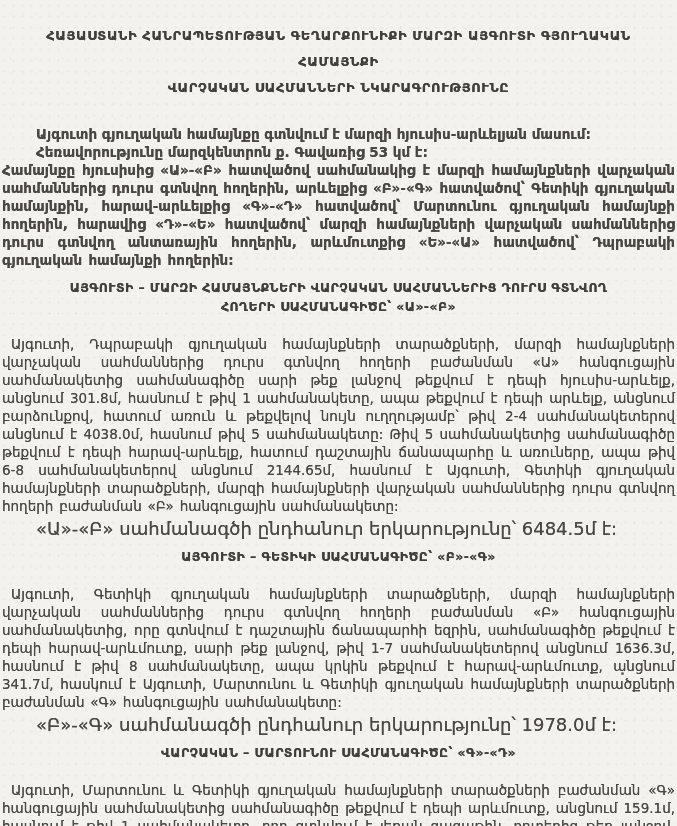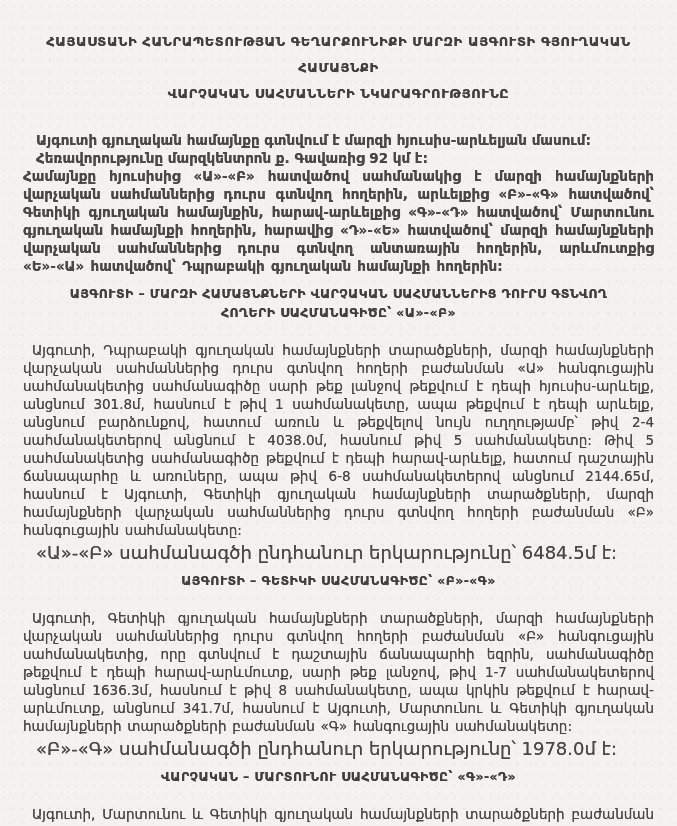--- a/index.html
+++ b/index.html
@@ -7,21 +7,21 @@
     padding: 0;
     background: #e9e7e3;
   }
   .page {
     position: relative;
     width: 677px;
     height: 826px;
     margin: 0 auto;
     overflow: hidden;
     box-sizing: border-box;
-    padding-top: 29px;
+    padding-top: 23px;
     font-family: "DejaVu Sans", sans-serif;
     color: #4a4845;
     background:
       radial-gradient(rgba(115,110,100,0.055) 1px, transparent 1.2px) 0 0 / 9px 11px,
       radial-gradient(rgba(115,110,100,0.045) 1px, transparent 1.2px) 4px 6px / 13px 15px,
       #f4f2ee;
     text-shadow: 0 0 0.45px rgba(72,70,66,0.85);
   }
   .doc-title {
     margin: 0 18px;
@@ -37,21 +37,21 @@
     margin-top: 24px;
     font-weight: bold;
   }
   .intro-line {
     margin: 0 6px;
     text-indent: 30px;
     font-size: 13.5px;
     line-height: 18px;
   }
   .para {
-    margin: 0 23px;
+    margin: 0 2px;
     font-size: 13.5px;
     line-height: 18px;
     text-align: justify;
     word-spacing: 1.5px;
   }
   .para.first-indent-sm {
     text-indent: 9px;
   }
   .section-heading {
     margin: 9px auto 0;
@@ -93,21 +93,21 @@
 
 <div class="page">
 
   <h1 class="doc-title">
     <span>ՀԱՅԱՍՏԱՆԻ ՀԱՆՐԱՊԵՏՈՒԹՅԱՆ  ԳԵՂԱՐՔՈՒՆԻՔԻ ՄԱՐԶԻ ԱՅԳՈՒՏԻ ԳՅՈՒՂԱԿԱՆ ՀԱՄԱՅՆՔԻ</span><br>
     <span>ՎԱՐՉԱԿԱՆ ՍԱՀՄԱՆՆԵՐԻ ՆԿԱՐԱԳՐՈՒԹՅՈՒՆԸ</span>
   </h1>
 
   <div class="intro">
     <p class="intro-line">Այգուտի գյուղական համայնքը գտնվում է մարզի հյուսիս-արևելյան մասում:</p>
-    <p class="intro-line">Հեռավորությունը մարզկենտրոն ք. Գավառից  92 կմ է:</p>
+    <p class="intro-line">Հեռավորությունը մարզկենտրոն ք. Գավառից  53 կմ է:</p>
     <p class="para">Համայնքը հյուսիսից «Ա»-«Բ» հատվածով սահմանակից է մարզի համայնքների վարչական սահմաններից դուրս գտնվող հողերին, արևելքից «Բ»-«Գ» հատվածով՝ Գետիկի գյուղական համայնքին, հարավ-արևելքից «Գ»-«Դ» հատվածով՝ Մարտունու գյուղական համայնքի հողերին, հարավից «Դ»-«Ե» հատվածով՝ մարզի համայնքների վարչական սահմաններից դուրս գտնվող անտառային հողերին, արևմուտքից «Ե»-«Ա» հատվածով՝ Դպրաբակի գյուղական համայնքի հողերին:</p>
   </div>
 
   <h2 class="section-heading">ԱՅԳՈՒՏԻ – ՄԱՐԶԻ ՀԱՄԱՅՆՔՆԵՐԻ ՎԱՐՉԱԿԱՆ ՍԱՀՄԱՆՆԵՐԻՑ ԴՈՒՐՍ ԳՏՆՎՈՂ ՀՈՂԵՐԻ ՍԱՀՄԱՆԱԳԻԾԸ՝   «Ա»-«Բ»</h2>
   <p class="para section-body first-indent-sm">Այգուտի, Դպրաբակի գյուղական համայնքների տարածքների, մարզի համայնքների վարչական սահմաններից դուրս գտնվող հողերի բաժանման «Ա» հանգուցային սահմանակետից սահմանագիծը սարի թեք լանջով թեքվում է դեպի հյուսիս-արևելք, անցնում 301.8մ, հասնում է թիվ 1 սահմանակետը, ապա թեքվում է դեպի արևելք, անցնում բարձունքով, հատում առուն և թեքվելով նույն ուղղությամբ՝ թիվ 2-4 սահմանակետերով անցնում է 4038.0մ, հասնում թիվ  5 սահմանակետը: Թիվ 5 սահմանակետից սահմանագիծը թեքվում է դեպի հարավ-արևելք,  հատում դաշտային ճանապարհը և առուները, ապա թիվ 6-8 սահմանակետերով անցնում 2144.65մ, հասնում է Այգուտի, Գետիկի գյուղական համայնքների տարածքների, մարզի համայնքների վարչական սահմաններից դուրս գտնվող հողերի բաժանման «Բ» հանգուցային սահմանակետը:</p>
   <p class="length-note">«Ա»-«Բ» սահմանագծի ընդհանուր երկարությունը՝   6484.5մ է:</p>
 
   <h2 class="section-heading">ԱՅԳՈՒՏԻ – ԳԵՏԻԿԻ  ՍԱՀՄԱՆԱԳԻԾԸ՝   «Բ»-«Գ»</h2>
   <p class="para section-body first-indent-sm">Այգուտի, Գետիկի գյուղական համայնքների տարածքների, մարզի համայնքների վարչական սահմաններից դուրս գտնվող հողերի բաժանման «Բ» հանգուցային սահմանակետից, որը գտնվում է դաշտային ճանապարհի եզրին, սահմանագիծը թեքվում է դեպի հարավ-արևմուտք, սարի թեք լանջով, թիվ 1-7 սահմանակետերով անցնում 1636.3մ, հասնում է թիվ 8 սահմանակետը, ապա կրկին թեքվում է հարավ-արևմուտք, անցնում 341.7մ, հասնում է Այգուտի, Մարտունու և Գետիկի գյուղական համայնքների տարածքների բաժանման «Գ» հանգուցային սահմանակետը:</p>
   <p class="length-note">«Բ»-«Գ» սահմանագծի ընդհանուր երկարությունը՝  1978.0մ է:</p>

